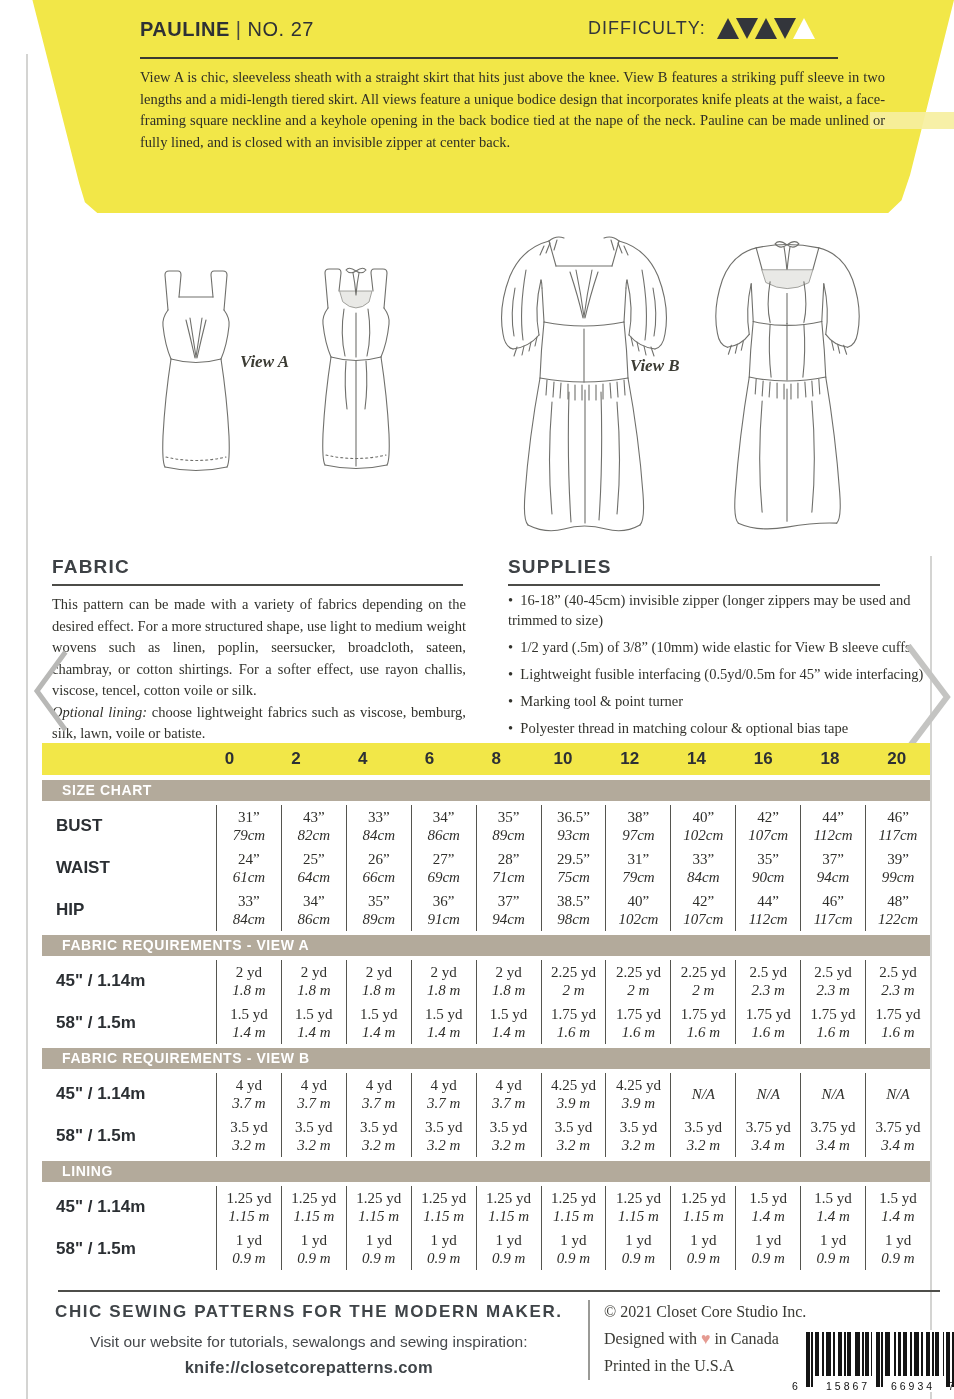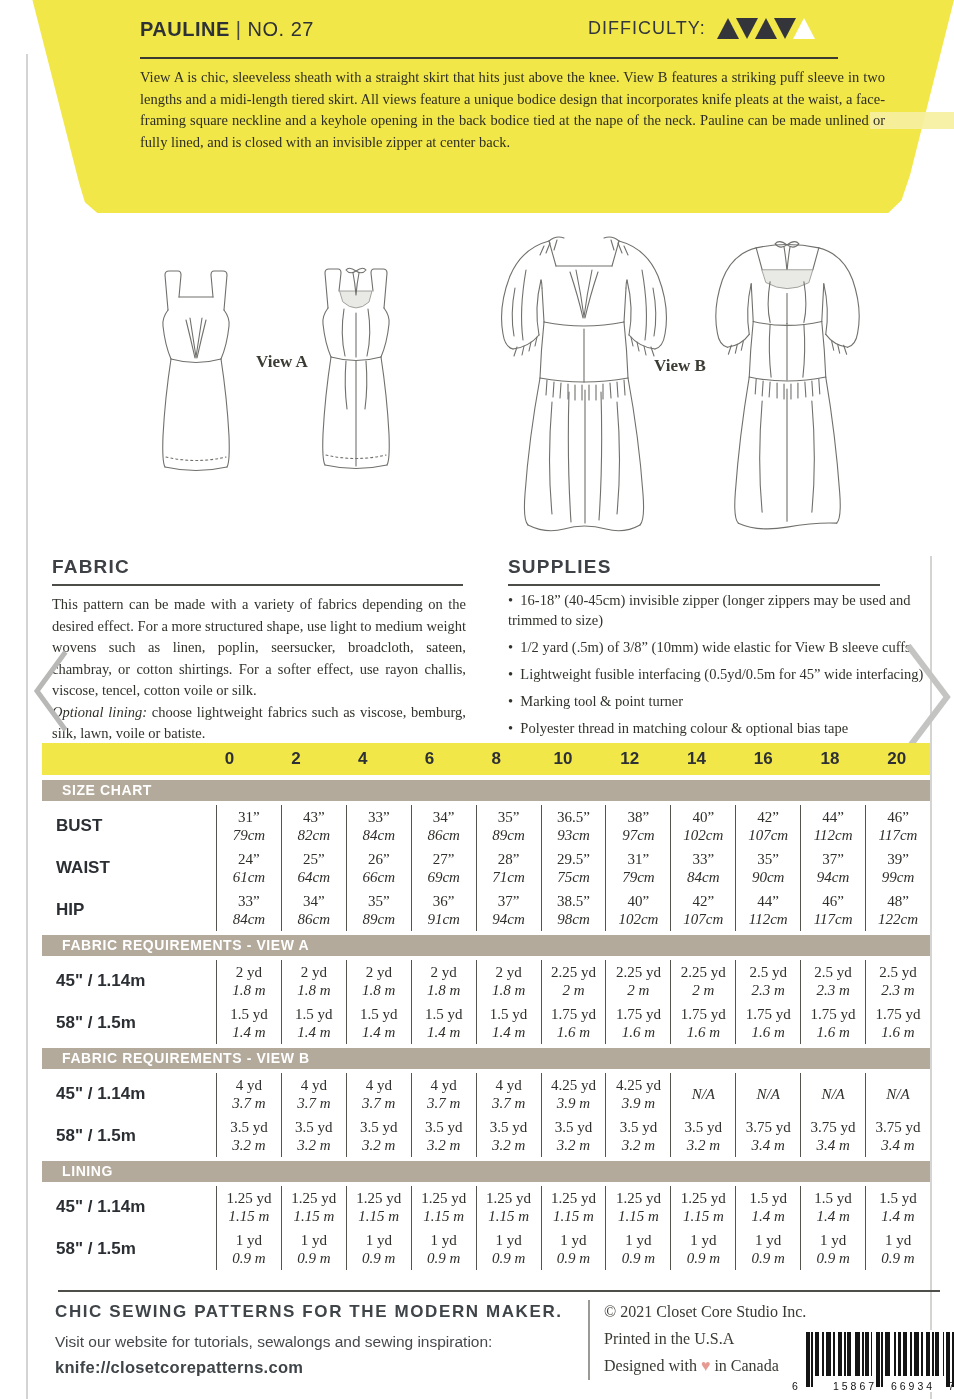--- a/index.html
+++ b/index.html
@@ -25,21 +25,21 @@
   .panel-rule{position:absolute;left:140px;top:57px;width:698px;height:2px;background:#3a3a32;z-index:3;}
   .panel-text{position:absolute;left:140px;top:67px;width:745px;z-index:3;font-size:14.5px;line-height:21.5px;
     color:#2e2e26;text-align:justify;}
   .panel-text p{margin:0 0 5px 0;}
 
   
   .sketch{position:absolute;}
   .sketch svg path{fill:none;stroke:#70706c;stroke-width:1.1;stroke-linecap:round;stroke-linejoin:round;}
   .sketch svg path.shade{fill:#e9e9e6;stroke:#8d8d88;stroke-width:.8;}
   .sketch svg path.dots{stroke-dasharray:2,3;}
-  .view-label{position:absolute;font-weight:bold;font-size:17px;color:#3c3c34;text-align:center;}
+  .view-label{position:absolute;font-style:italic;font-weight:bold;font-size:17px;color:#3c3c34;}
 
   
   .sec-head{position:absolute;font-family:"Liberation Sans",sans-serif;font-weight:bold;font-size:19px;
     letter-spacing:1.2px;color:#3d4145;}
   .sec-rule{position:absolute;height:2px;background:#4c4c48;}
   .fabric-body{position:absolute;left:52px;top:594px;width:414px;font-size:14.5px;line-height:21.5px;text-align:justify;}
   .fabric-body p{margin:0;}
   .supplies-list{position:absolute;left:508px;top:590px;width:420px;margin:0;padding:0;list-style:none;
     font-size:14.5px;line-height:20px;}
   .supplies-list li{margin:0 0 7px 0;}
@@ -63,36 +63,36 @@
   .row-label{width:154px;box-sizing:border-box;padding-left:14px;display:flex;align-items:center;
     font-family:"Liberation Sans",sans-serif;font-weight:bold;font-size:17px;color:#2b2f33;flex:none;}
   .cells{flex:1;display:flex;}
   .cell{flex:1;border-left:1px solid #55554f;display:flex;flex-direction:column;justify-content:center;
     text-align:center;font-size:15px;line-height:18px;color:#2e2e2a;}
   .cell .cm{font-style:italic;}
   .cell .na{font-style:italic;}
 
   
   .footer-rule{position:absolute;left:58px;top:1290px;width:882px;height:2px;background:#4e4e4a;}
-  .footer-left{position:absolute;left:55px;top:1302px;font-family:"Liberation Sans",sans-serif;color:#3f4448;}
+  .footer-left{position:absolute;left:55px;top:1302px;font-family:"Liberation Sans",sans-serif;color:#3f4448;text-align:center;}
   .footer-tagline{font-weight:bold;font-size:17px;letter-spacing:1.6px;margin-bottom:11px;}
   .footer-visit{font-size:15.5px;color:#46494c;margin-bottom:7px;}
   .footer-url{font-weight:bold;font-size:16.5px;letter-spacing:.3px;}
   .footer-divider{position:absolute;left:588px;top:1300px;width:2px;height:80px;background:#9a9a96;}
   .footer-right{position:absolute;left:604px;top:1298px;font-size:16px;line-height:27px;color:#3a3a34;}
   .heart{color:#e59b92;}
   .barcode{position:absolute;left:792px;top:1330px;width:162px;height:62px;background:#fff;}
   .barcode .bars{position:absolute;left:14px;top:2px;display:flex;align-items:flex-start;}
   .barcode .bar{background:#141414;height:44px;}
   .barcode .bar.tall{height:55px;}
   .bc-digits{position:absolute;bottom:0;left:0;width:100%;height:13px;
     font-family:"Liberation Sans",sans-serif;font-size:10.5px;color:#111;}
   .bc-digits span{position:absolute;bottom:0;}
   .bc-d1{left:0;}
-  .bc-g1{left:34px;width:58px;text-align:center;letter-spacing:3px;}
+  .bc-g1{left:34px;width:58px;text-align:left;letter-spacing:3px;}
   .bc-g2{left:92px;width:58px;text-align:center;letter-spacing:3px;}
   .bc-d2{right:0;}
 </style>
 </head>
 <body>
 
 <div class="page">
 
   <div class="edge-left"></div>
   <div class="edge-right"></div>
@@ -705,22 +705,22 @@
 
   <div class="footer-rule"></div>
   <div class="footer-left">
     <div class="footer-tagline">CHIC SEWING PATTERNS FOR THE MODERN MAKER.</div>
     <div class="footer-visit">Visit our website for tutorials, sewalongs and sewing inspiration:</div>
     <div class="footer-url">knife://closetcorepatterns.com</div>
   </div>
   <div class="footer-divider"></div>
   <div class="footer-right">
     <div>© 2021 Closet Core Studio Inc.</div>
+    <div><span>Designed with </span><span class="heart">♥</span><span> in Canada</span></div>
     <div>Printed in the U.S.A</div>
-    <div><span>Designed with </span><span class="heart">♥</span><span> in Canada</span></div>
   </div>
   <div class="barcode">
     <div class="bars">
         <div class="bar tall" style="width: 3.6px; margin-right: 1.8px;"></div>
         <div class="bar tall" style="width: 1.8px; margin-right: 1.8px;"></div>
         <div class="bar" style="width: 3.6px; margin-right: 3.6px;"></div>
         <div class="bar" style="width: 1.8px; margin-right: 1.8px;"></div>
         <div class="bar" style="width: 5.4px; margin-right: 1.8px;"></div>
         <div class="bar" style="width: 1.8px; margin-right: 3.6px;"></div>
         <div class="bar" style="width: 3.6px; margin-right: 1.8px;"></div>

